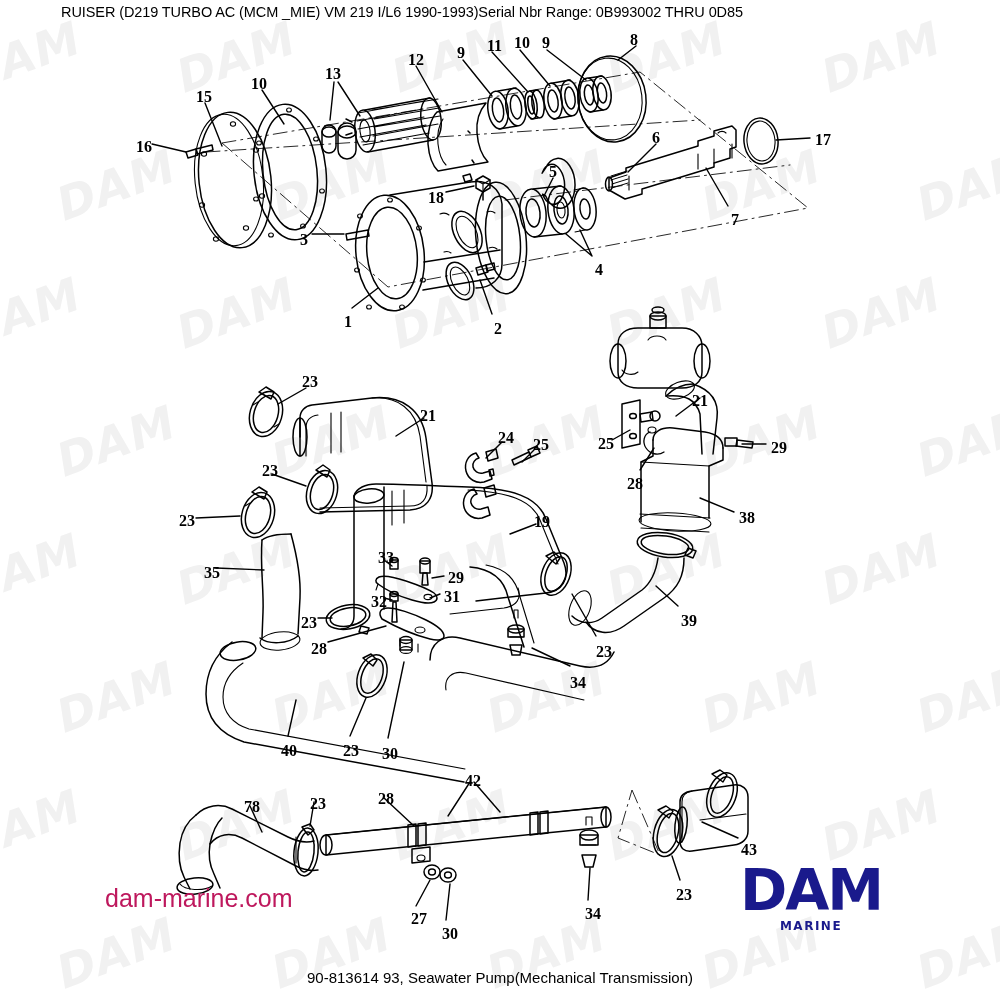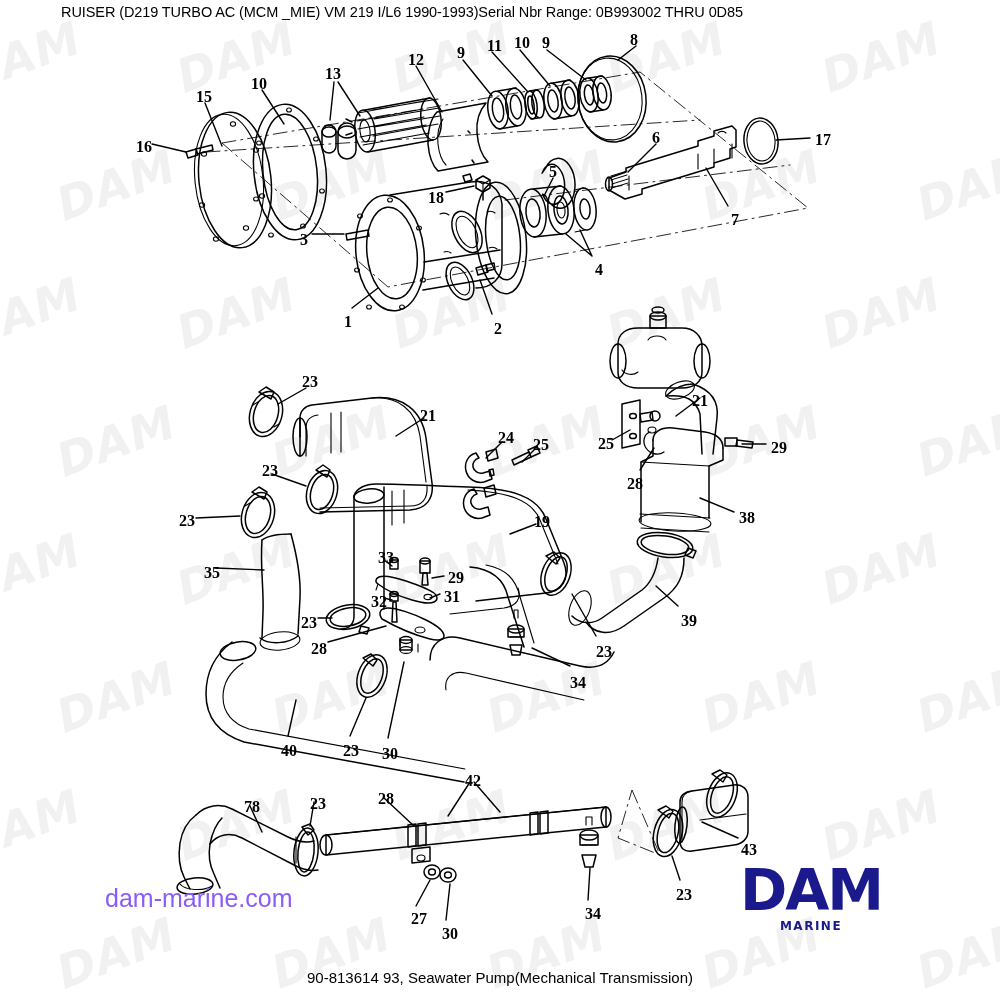--- a/index.html
+++ b/index.html
@@ -45,21 +45,21 @@
     font-size:16px;
     color:#000;
     line-height:1;
     user-select:none;
   }
 
   
   .site-wm{
     position:absolute;left:105px;top:884px;z-index:7;
     font-family:"Liberation Sans","DejaVu Sans",sans-serif;
-    font-size:25px;color:#8b5cf6;letter-spacing:0px;white-space:nowrap;
+    font-size:25px;color:#be185d;letter-spacing:0px;white-space:nowrap;
   }
   .logo{
     position:absolute;left:713px;top:864px;z-index:7;
     width:196px;text-align:center;
   }
   .logo .mark{
     font-family:"DejaVu Sans",sans-serif;
     font-weight:bold;font-size:57px;line-height:0.92;
     color:#1a1a8c;letter-spacing:-2px;
   }

